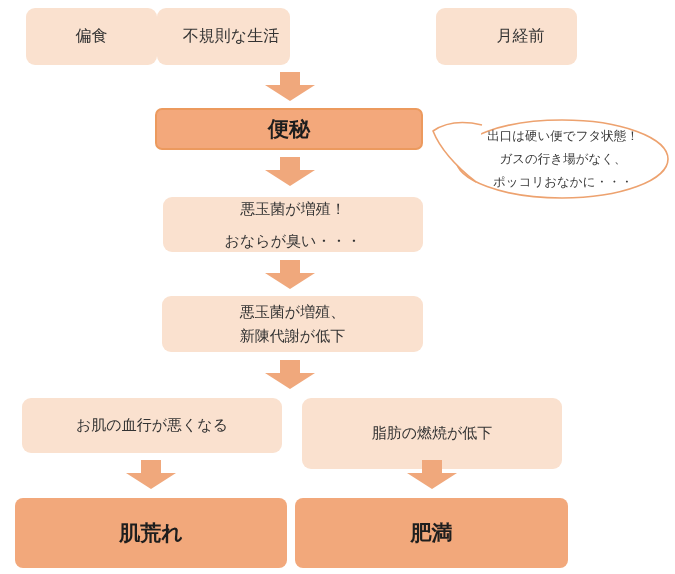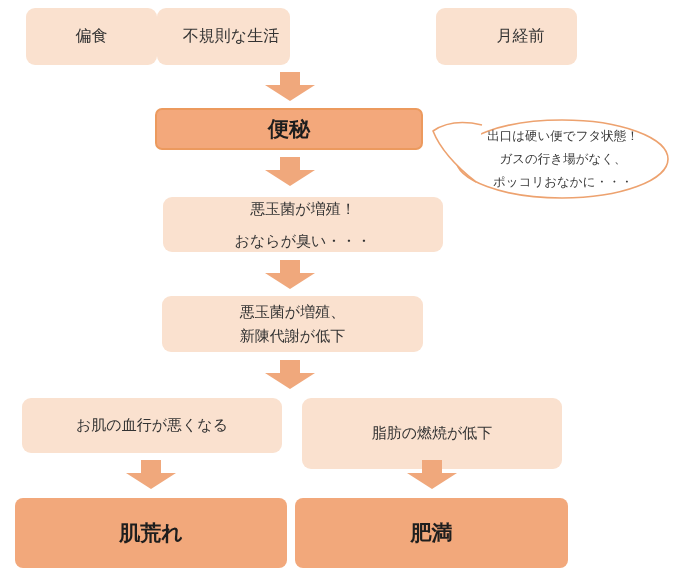--- a/index.html
+++ b/index.html
@@ -92,21 +92,21 @@
       <span>ガスの行き場がなく、</span>
       <span>ポッコリおなかに・・・</span>
     </div>
   </div>
 
   <div class="arrow" style="left:265px;top:157px;">
     <div class="stem"></div>
     <div class="head"></div>
   </div>
 
-  <div class="box light multiline" style="left:163px;top:197px;width:280px;height:55px;flex-direction:column;gap:8px;">
+  <div class="box light multiline" style="left:163px;top:197px;width:260px;height:55px;flex-direction:column;gap:8px;">
     <span>悪玉菌が増殖！</span>
     <span>おならが臭い・・・</span>
   </div>
 
   <div class="arrow" style="left:265px;top:260px;">
     <div class="stem"></div>
     <div class="head"></div>
   </div>
 
   <div class="box light multiline" style="left:162px;top:296px;width:261px;height:56px;flex-direction:column;">

